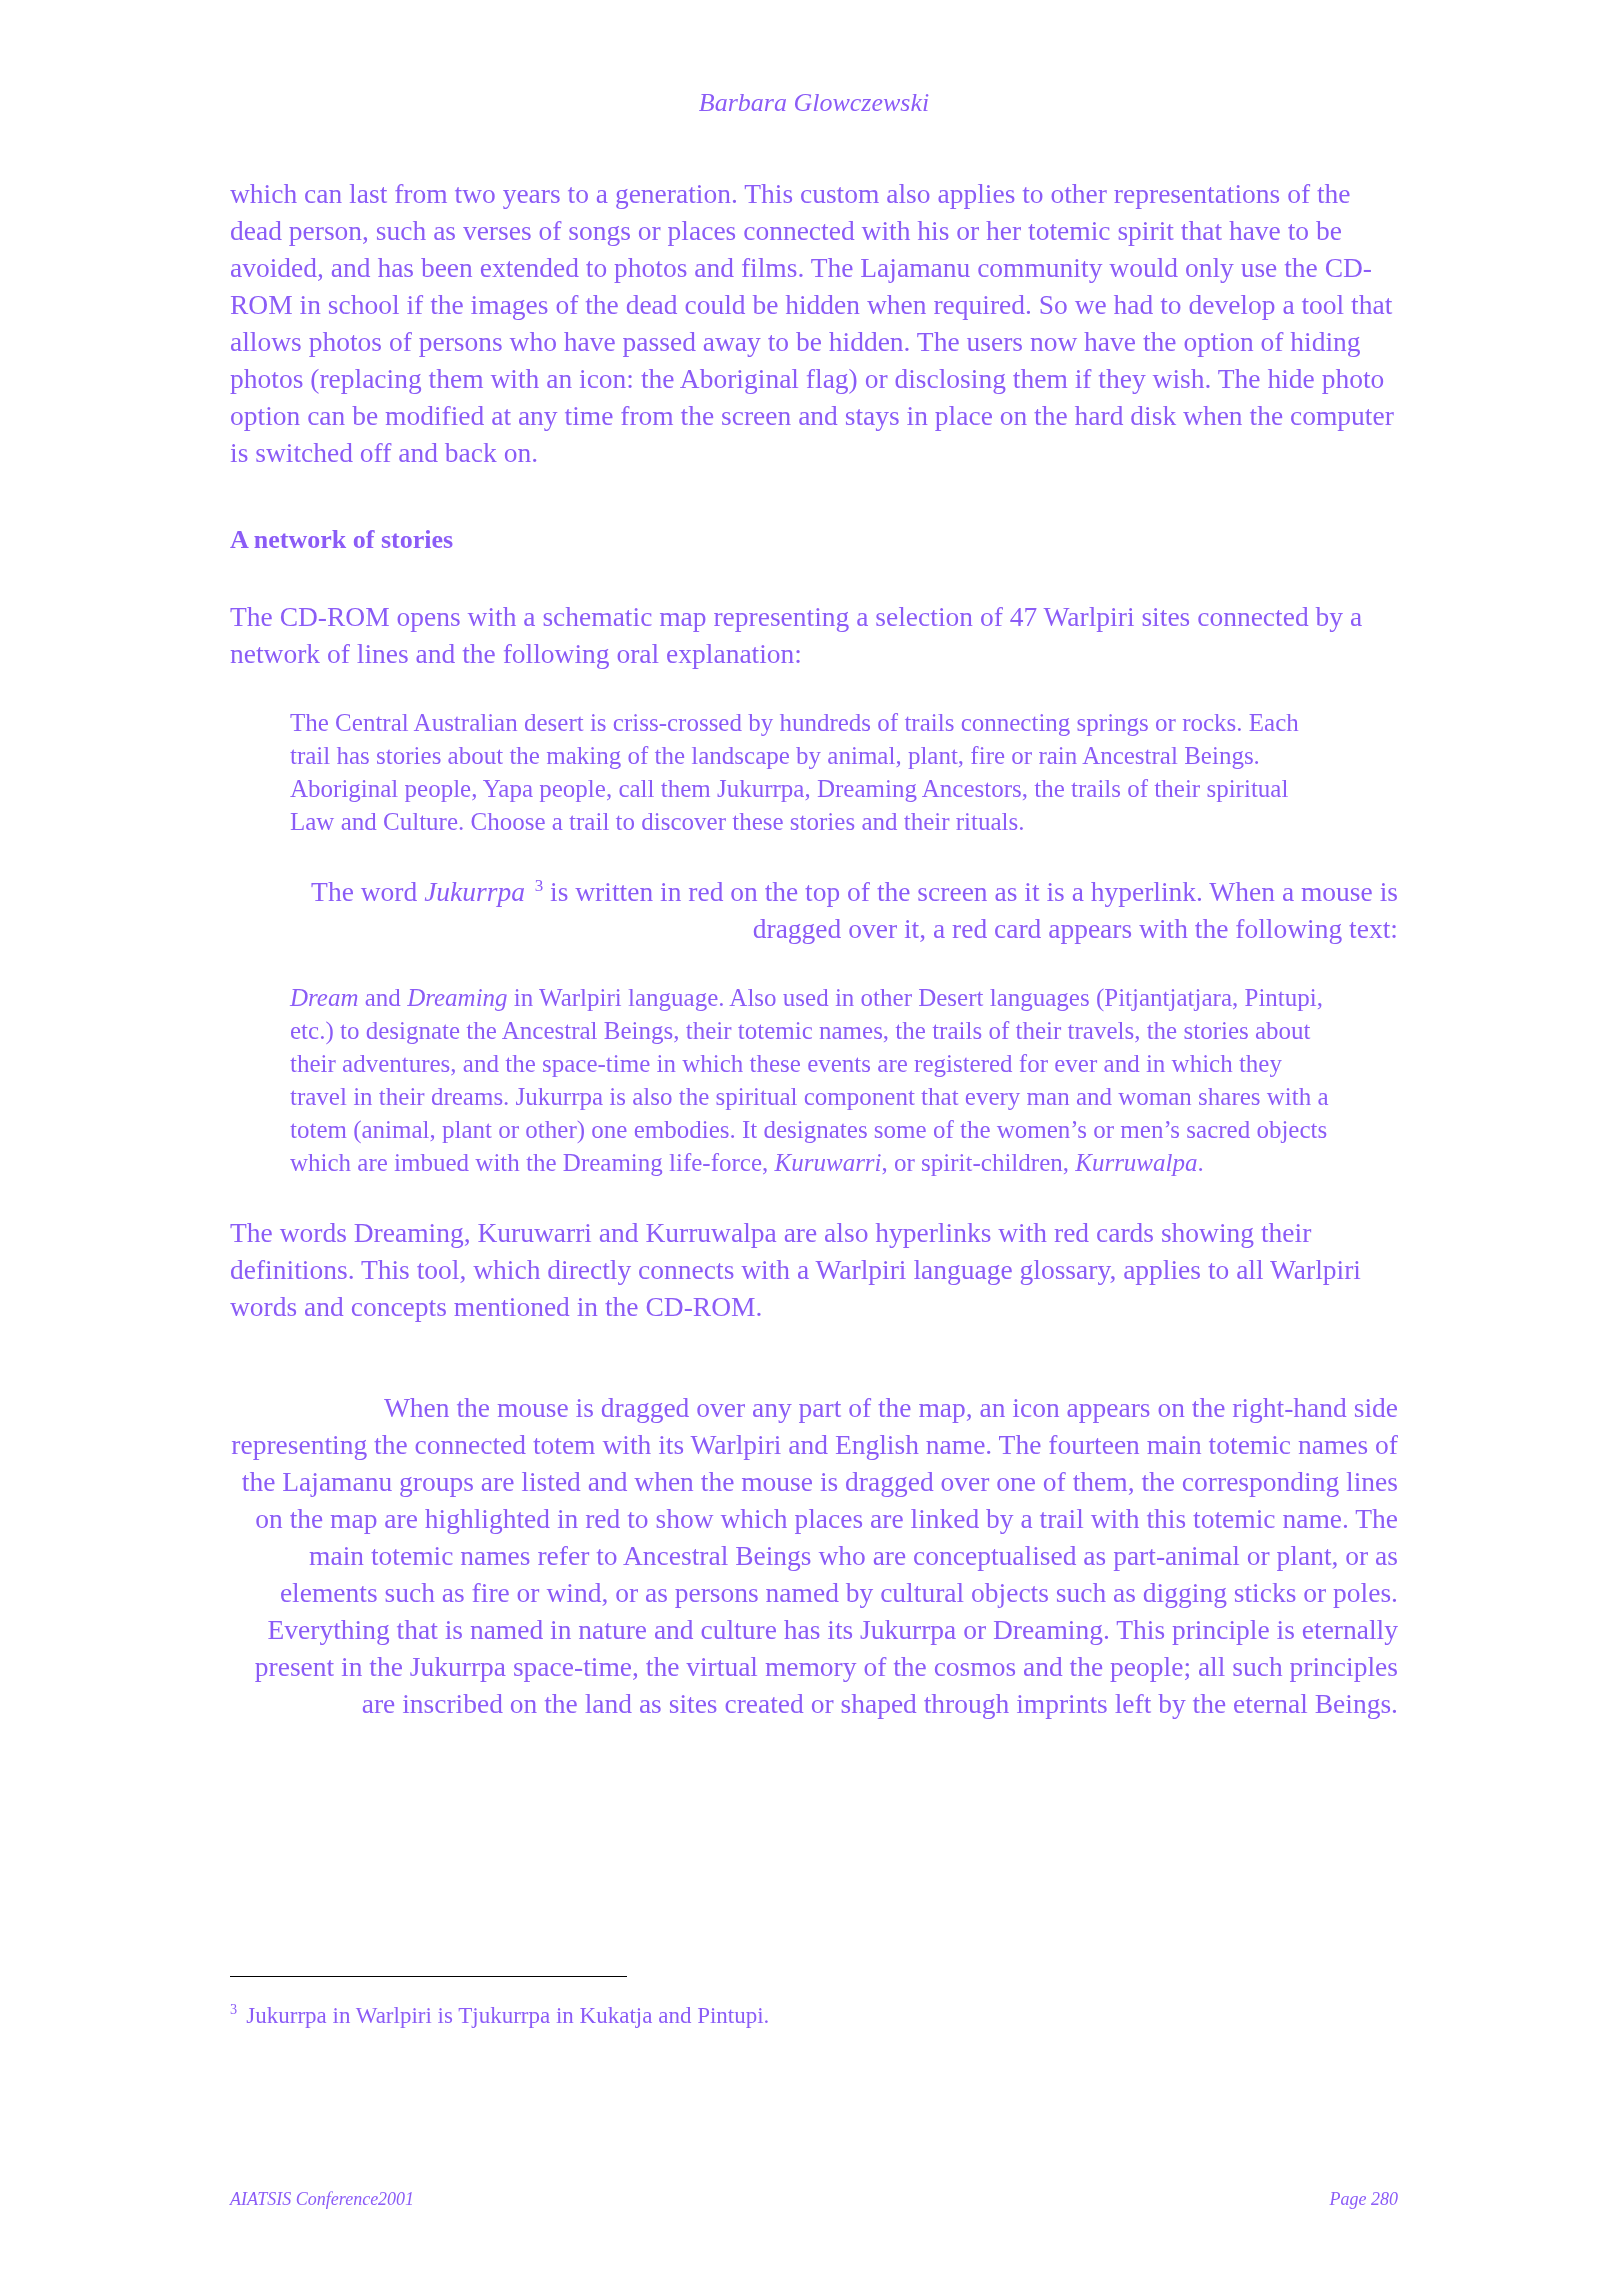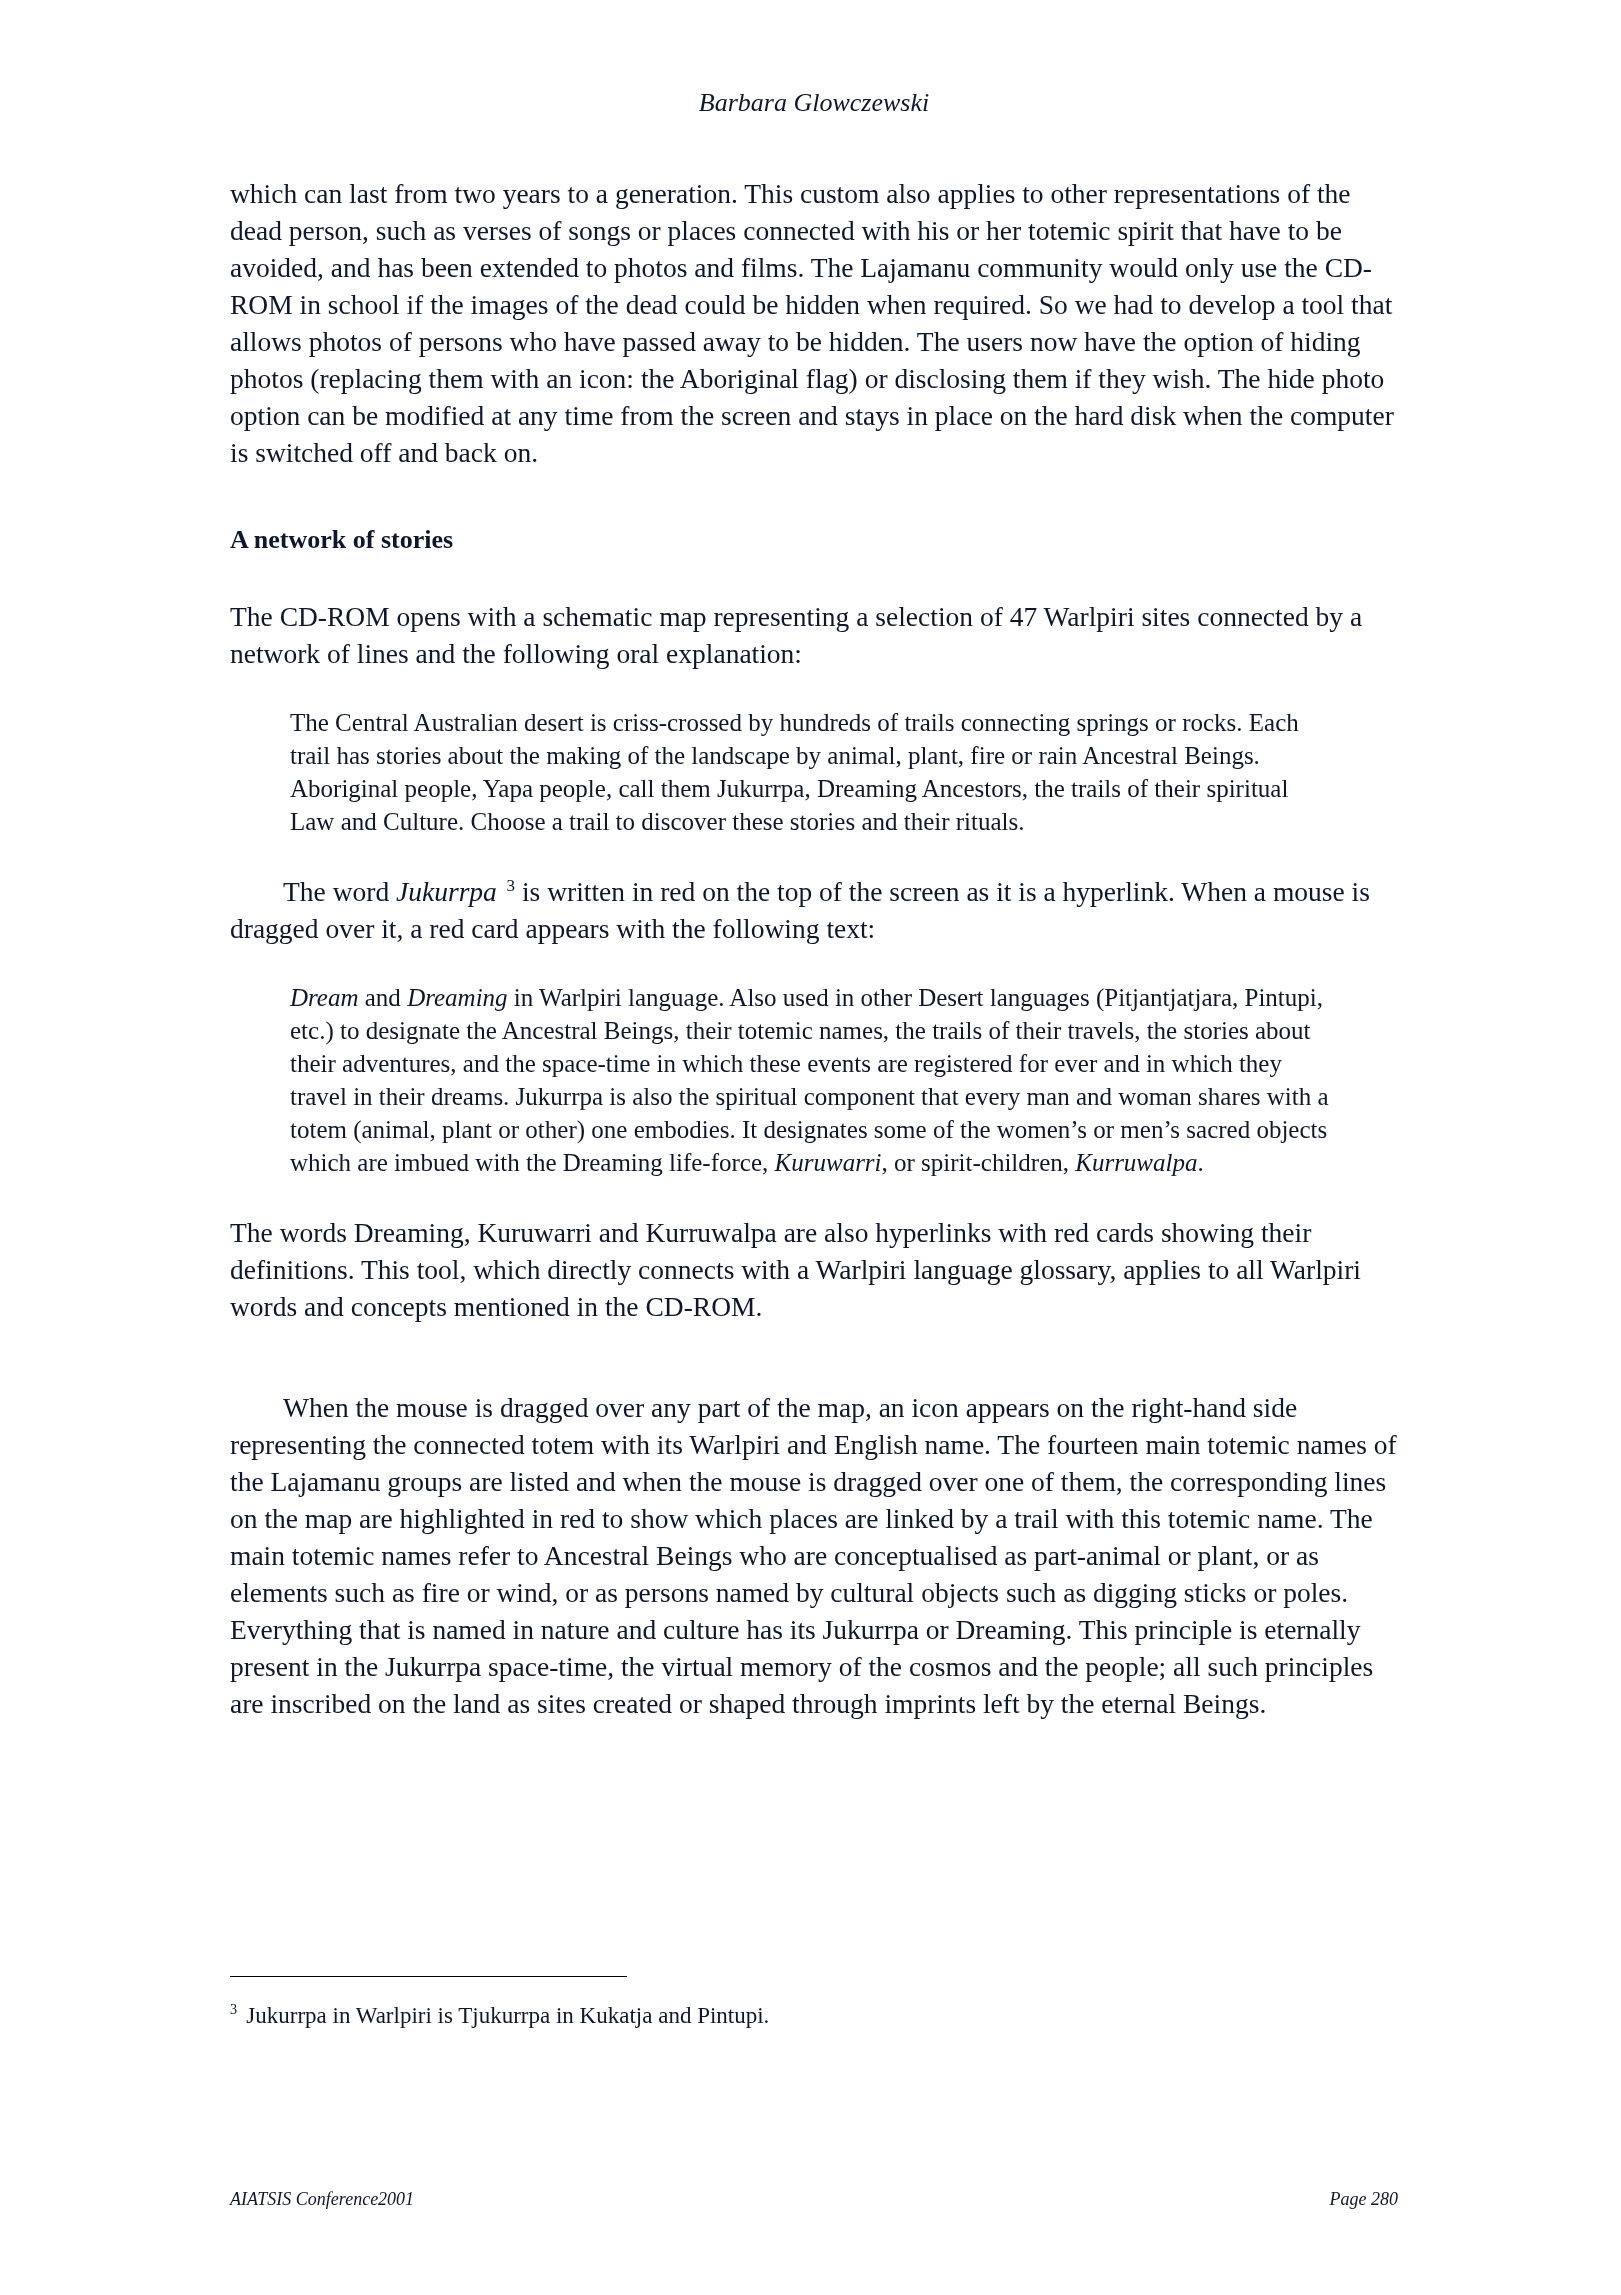--- a/index.html
+++ b/index.html
@@ -5,21 +5,21 @@
   html, body {
     margin: 0;
     padding: 0;
     background: #ffffff;
   }
   .page {
     position: relative;
     width: 1622px;
     height: 2296px;
     background: #ffffff;
-    color: #0f172a;
+    color: #8b5cf6;
     font-family: "Liberation Serif", "DejaVu Serif", serif;
     overflow: hidden;
     box-sizing: border-box;
   }
   .content {
     padding: 87px 224px 0 230px;
   }
   .running-header {
     text-align: center;
     font-style: italic;
@@ -37,20 +37,21 @@
     margin-top: 35px;
   }
   .para-gap-large {
     margin-top: 64px;
   }
   .first-para {
     margin-top: 0;
   }
   .indent {
     text-indent: 53px;
+    text-align: right;
   }
   .section-heading {
     font-size: 26px;
     line-height: 35px;
     font-weight: bold;
     margin: 51px 0 41px 0;
   }
   blockquote.quote {
     font-size: 25px;
     line-height: 33px;

